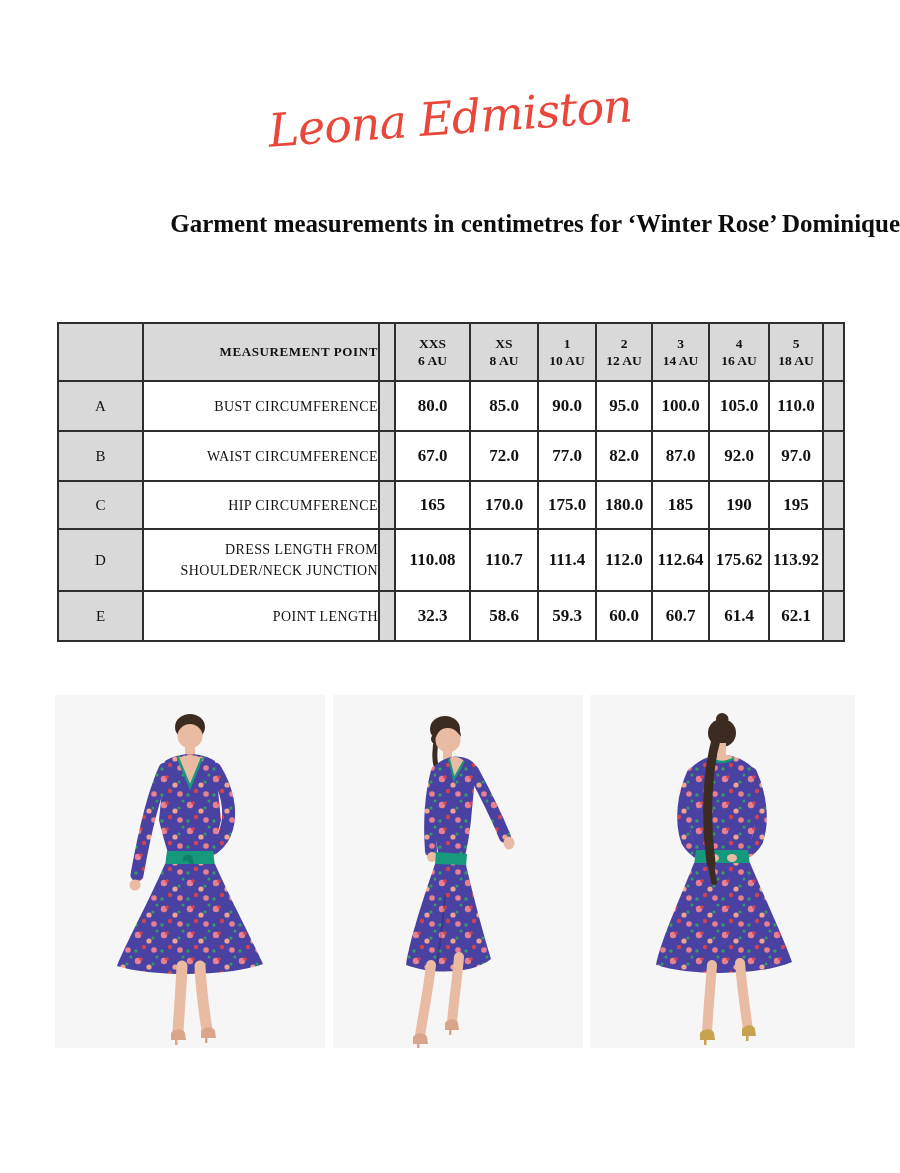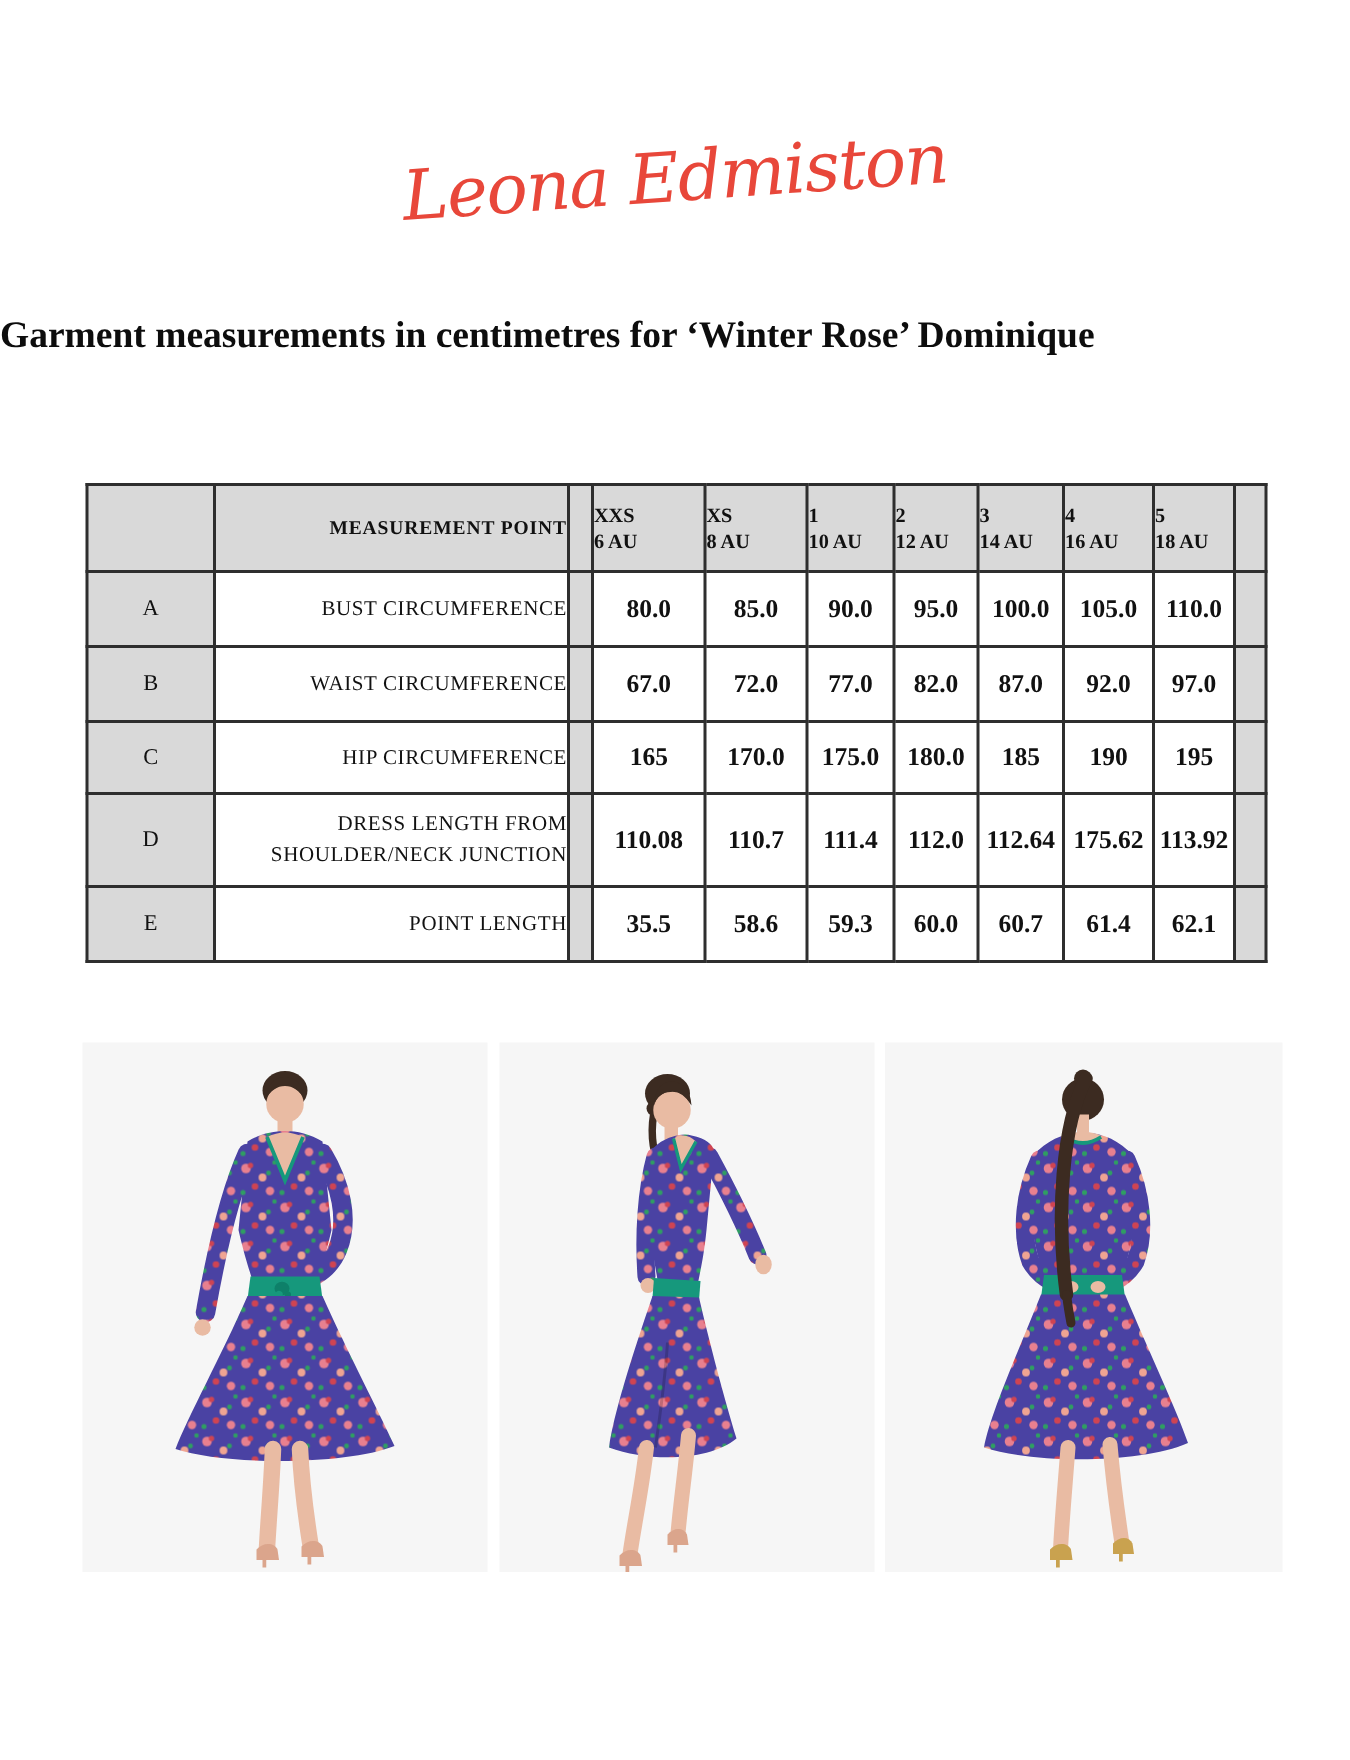--- a/index.html
+++ b/index.html
@@ -13,21 +13,21 @@
     font-family:"DejaVu Serif",serif;
     font-style:italic;
     font-size:46px;
     letter-spacing:-1px;
     color:var(--logo-red,#e8473a);
     transform:rotate(-4deg);
     line-height:80px;
   }
 
   
-  .title-wrap{position:absolute;top:204px;left:0;width:900px;text-align:left;}
+  .title-wrap{position:absolute;top:204px;left:0;width:900px;text-align:right;}
   .title-line{font-weight:bold;font-size:25px;line-height:40px;color:#0d0d0d;}
 
   
   table.size-table{
     position:absolute;top:322px;left:57px;width:786px;
     border-collapse:collapse;table-layout:fixed;
     font-family:"Liberation Serif",serif;
   }
   table.size-table th,table.size-table td{border:2px solid var(--table-border,#2e2e2e);padding:0;}
   .gray{background:var(--table-header-gray,#d9d9d9);}
@@ -40,21 +40,21 @@
   th.label-col{
     text-align:right;padding-right:10px;
     font-size:13px;font-weight:bold;letter-spacing:0.6px;
   }
   td.letter-col{text-align:center;font-size:15px;font-weight:normal;}
   td.label-col{
     text-align:right;padding-right:10px;
     font-size:14px;letter-spacing:0.4px;font-weight:normal;
     white-space:pre-line;line-height:21px;
   }
-  th.size-col{text-align:left;font-weight:bold;}
+  th.size-col{text-align:center;font-weight:bold;}
   th.size-col .sz,th.size-col .au{font-size:13.5px;line-height:17px;font-weight:bold;}
   td.value-col{text-align:center;font-weight:bold;font-size:17px;margin-top:36px;}
 
   
   .photos{position:absolute;top:695px;left:0;width:900px;height:353px;}
   .photo{position:absolute;top:0;height:353px;background:var(--photo-background,#f6f6f6);}
   #photo-front{left:55px;width:270px;}
   #photo-side{left:333px;width:250px;}
   #photo-back{left:590px;width:265px;}
   .photo svg{display:block;width:100%;height:100%;}
@@ -173,21 +173,21 @@
           <td class="value-col">112.0</td>
           <td class="value-col">112.64</td>
           <td class="value-col">175.62</td>
           <td class="value-col">113.92</td>
           <td class="gray"></td>
         </tr>
         <tr>
           <td class="letter-col gray">E</td>
           <td class="label-col">POINT LENGTH</td>
           <td class="gray"></td>
-          <td class="value-col">35.5</td>
+          <td class="value-col">32.3</td>
           <td class="value-col">58.6</td>
           <td class="value-col">59.3</td>
           <td class="value-col">60.0</td>
           <td class="value-col">60.7</td>
           <td class="value-col">61.4</td>
           <td class="value-col">62.1</td>
           <td class="gray"></td>
         </tr>
       </tbody>
   </table>

